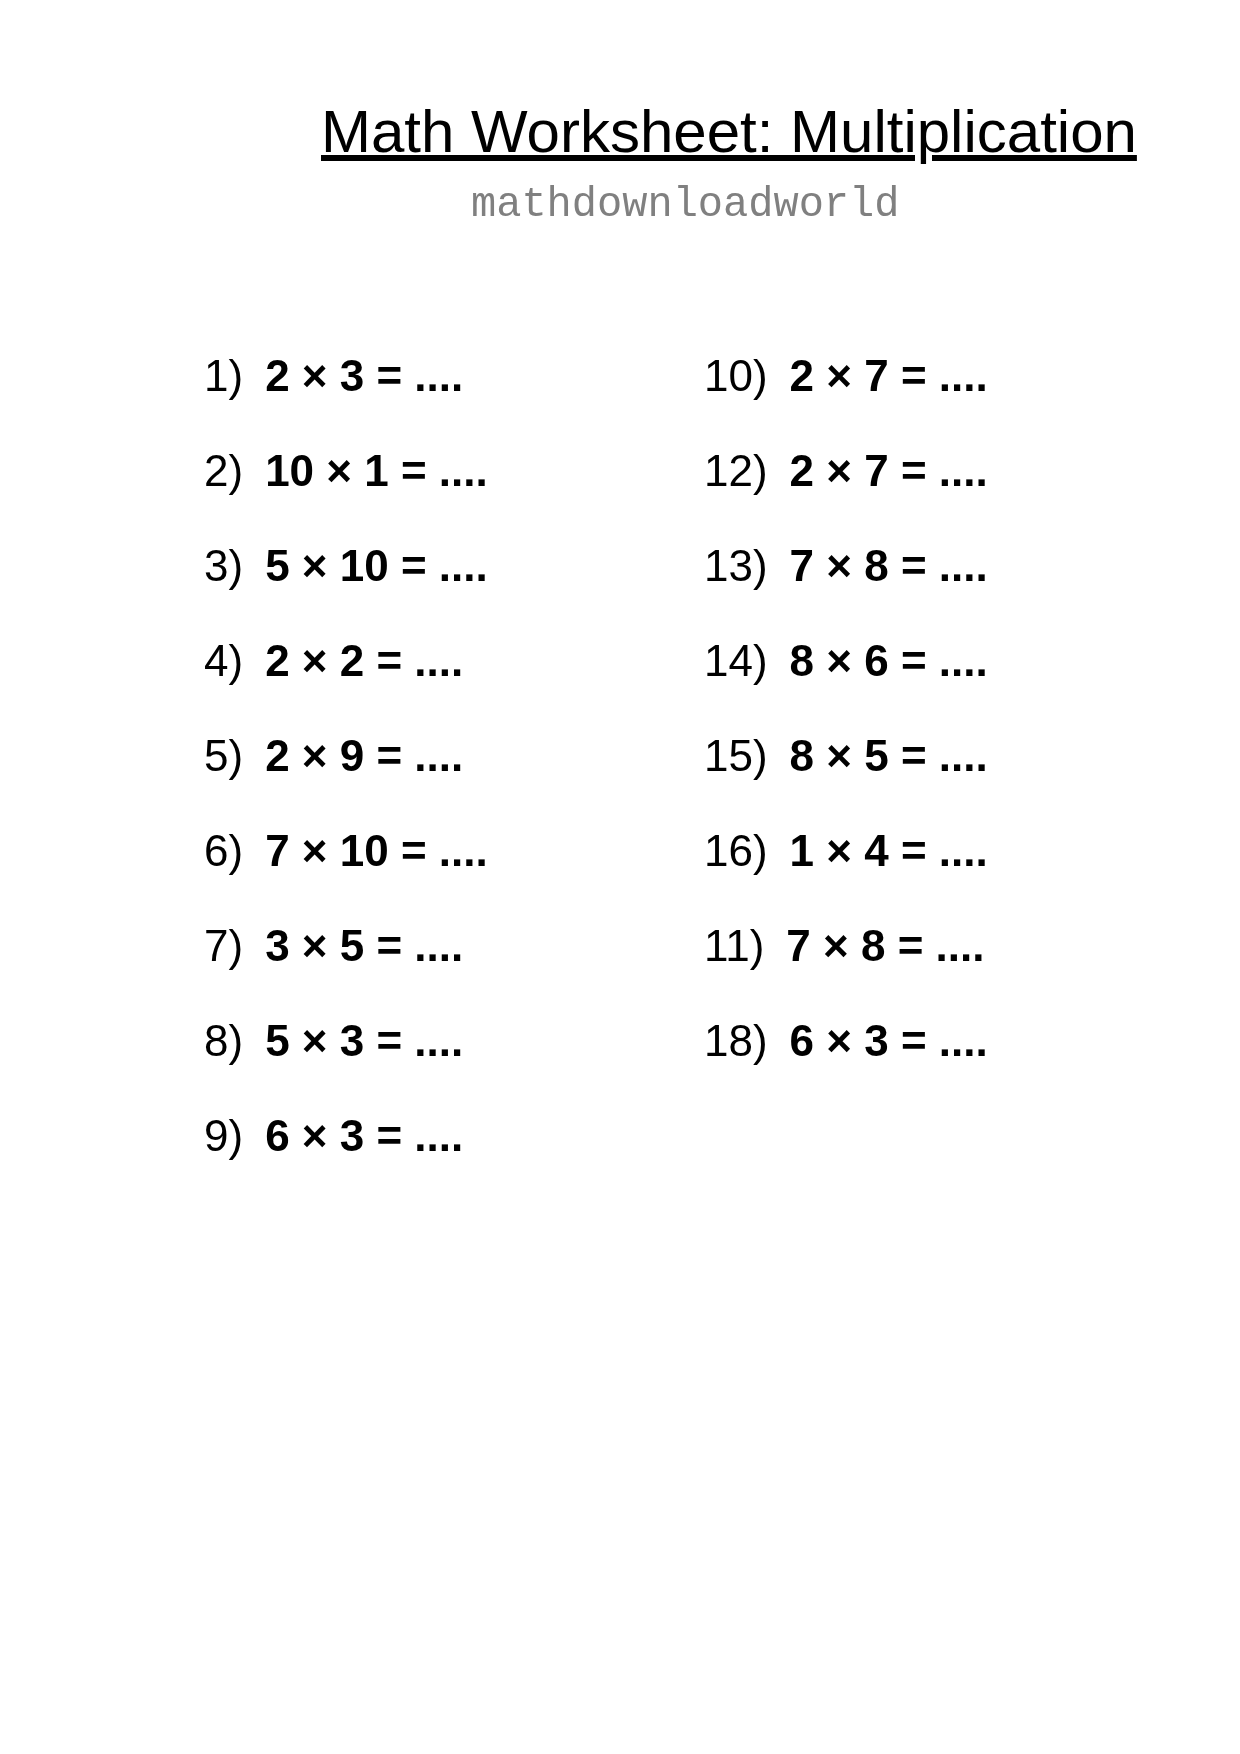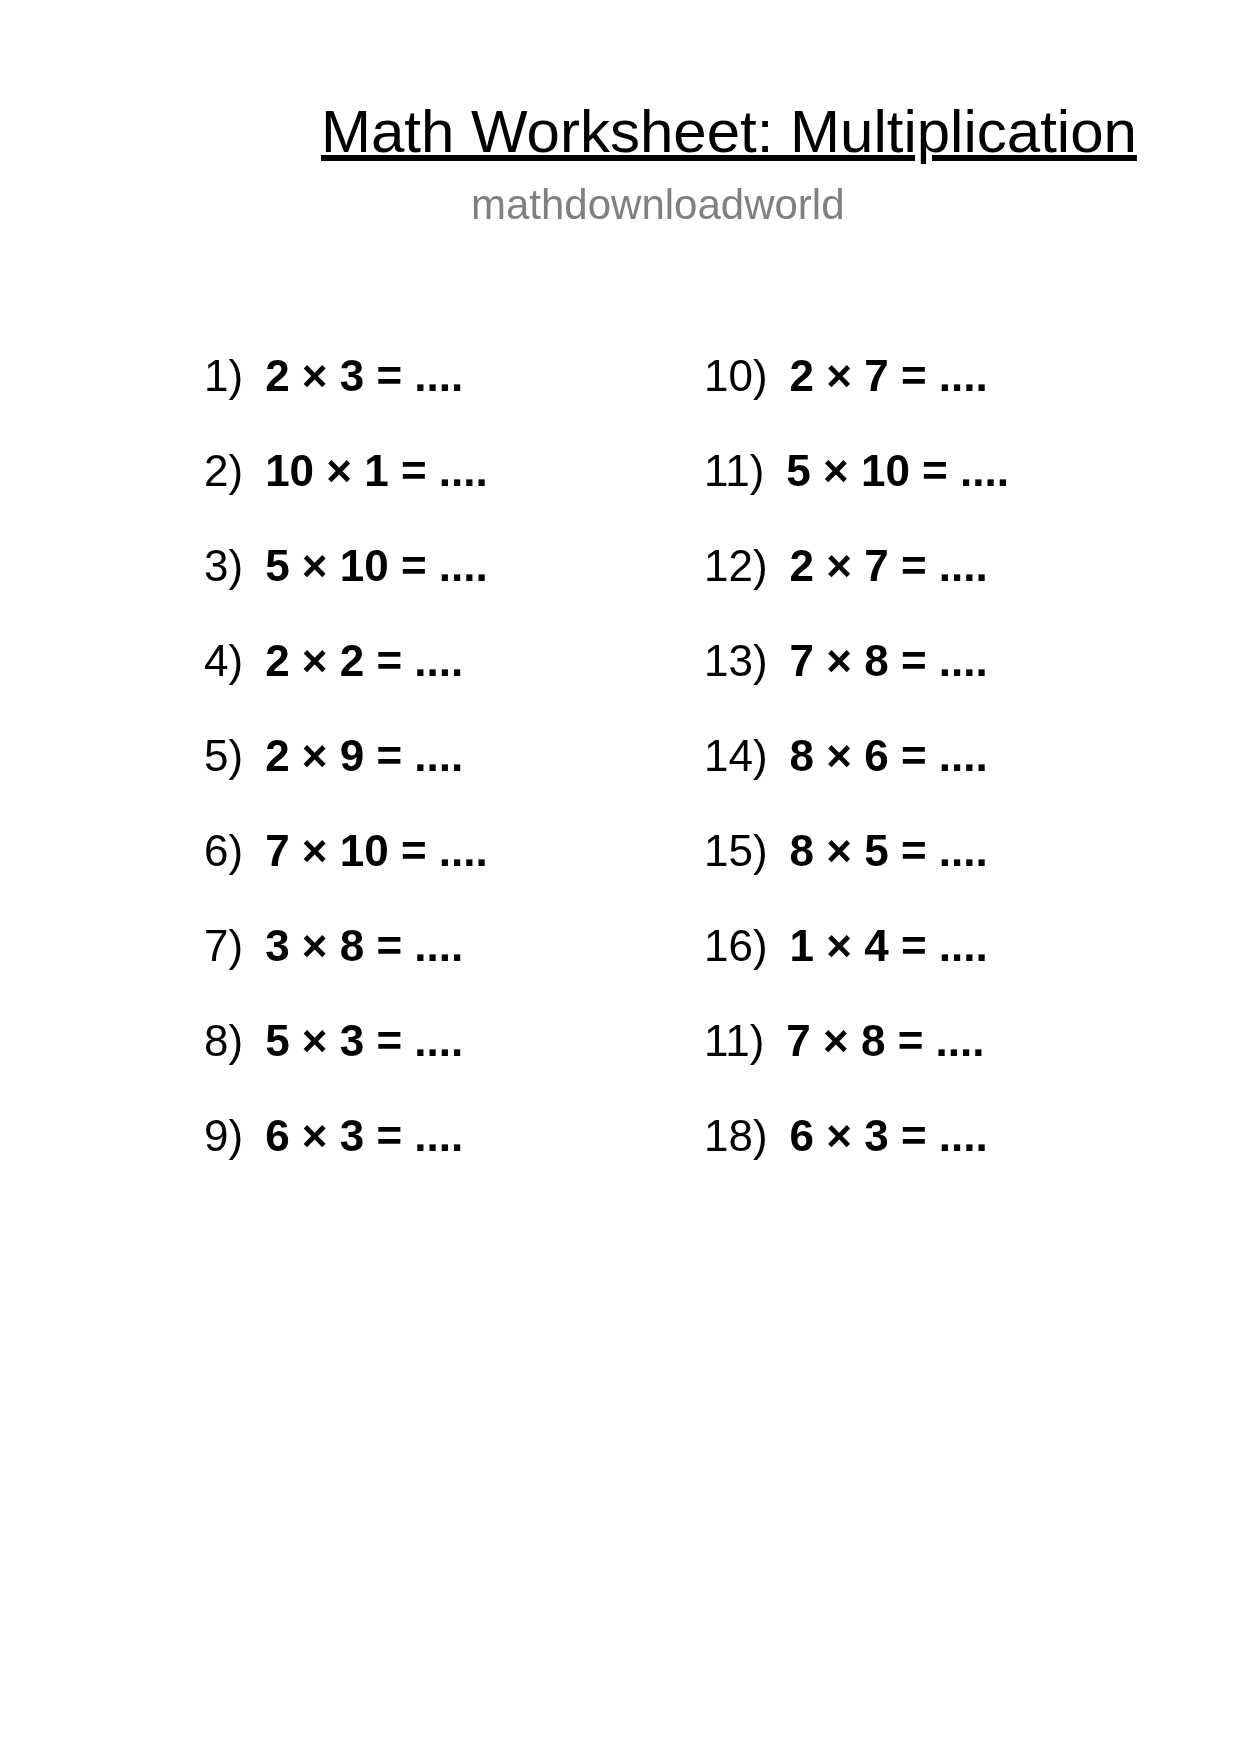--- a/index.html
+++ b/index.html
@@ -26,20 +26,21 @@
       text-decoration: underline;
     }
     .subtitle {
       position: absolute;
       left: 471px;
       top: 180px;
       font-size: 42px;
       line-height: 50px;
       white-space: nowrap;
       color: #808080;
+      font-family: Liberation Mono, monospace;
     }
     .col {
       position: absolute;
       top: 350px;
     }
     .col-left { left: 204px; }
     .col-right { left: 704px; }
     .problem {
       height: 95px;
       font-size: 44px;
@@ -56,28 +57,27 @@
 <div class="title">Math Worksheet: Multiplication</div>
 <div class="subtitle">mathdownloadworld</div>
 
 <div class="col col-left">
   <div class="problem"><span class="num">1)</span><span class="expr">2 × 3 = ....</span></div>
   <div class="problem"><span class="num">2)</span><span class="expr">10 × 1 = ....</span></div>
   <div class="problem"><span class="num">3)</span><span class="expr">5 × 10 = ....</span></div>
   <div class="problem"><span class="num">4)</span><span class="expr">2 × 2 = ....</span></div>
   <div class="problem"><span class="num">5)</span><span class="expr">2 × 9 = ....</span></div>
   <div class="problem"><span class="num">6)</span><span class="expr">7 × 10 = ....</span></div>
-  <div class="problem"><span class="num">7)</span><span class="expr">3 × 8 = ....</span></div>
+  <div class="problem"><span class="num">7)</span><span class="expr">3 × 5 = ....</span></div>
   <div class="problem"><span class="num">8)</span><span class="expr">5 × 3 = ....</span></div>
   <div class="problem"><span class="num">9)</span><span class="expr">6 × 3 = ....</span></div>
 </div>
 
 <div class="col col-right">
   <div class="problem"><span class="num">10)</span><span class="expr">2 × 7 = ....</span></div>
-  <div class="problem"><span class="num">11)</span><span class="expr">5 × 10 = ....</span></div>
   <div class="problem"><span class="num">12)</span><span class="expr">2 × 7 = ....</span></div>
   <div class="problem"><span class="num">13)</span><span class="expr">7 × 8 = ....</span></div>
   <div class="problem"><span class="num">14)</span><span class="expr">8 × 6 = ....</span></div>
   <div class="problem"><span class="num">15)</span><span class="expr">8 × 5 = ....</span></div>
   <div class="problem"><span class="num">16)</span><span class="expr">1 × 4 = ....</span></div>
   <div class="problem"><span class="num">11)</span><span class="expr">7 × 8 = ....</span></div>
   <div class="problem"><span class="num">18)</span><span class="expr">6 × 3 = ....</span></div>
 </div>
 
 </body></html>

